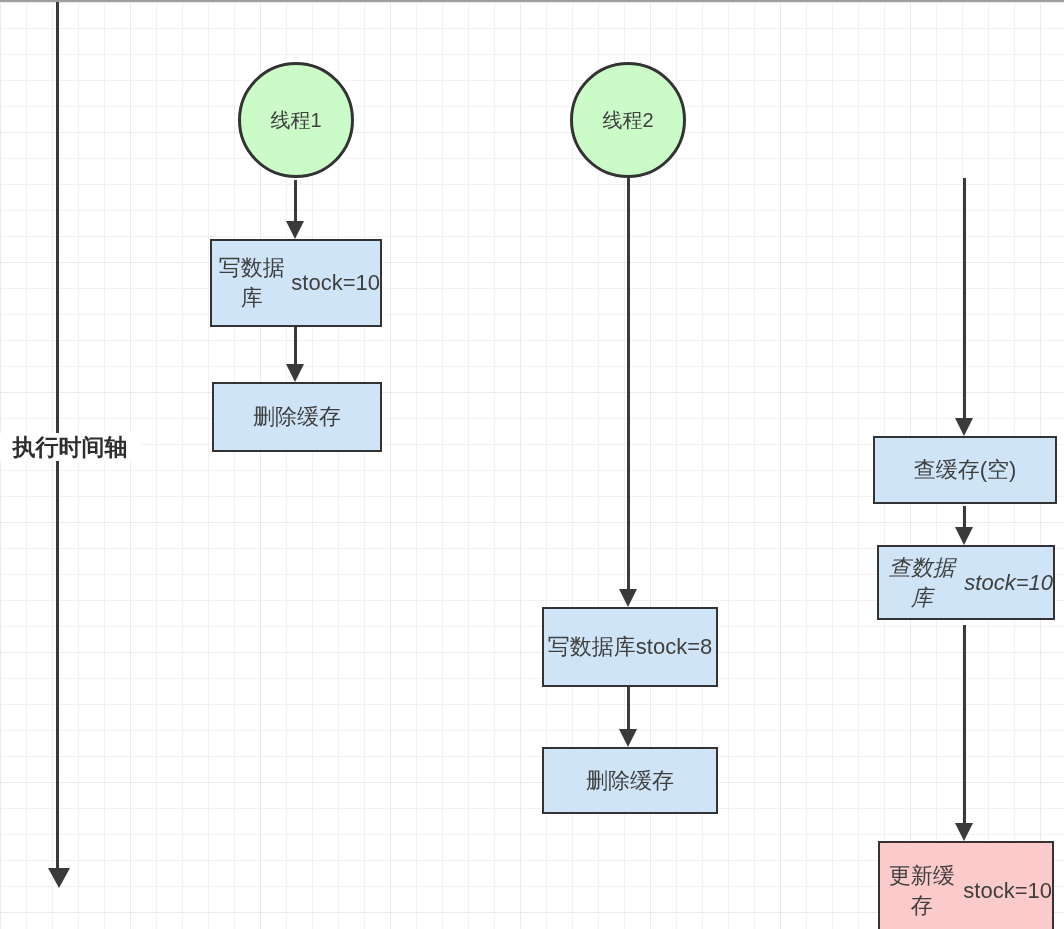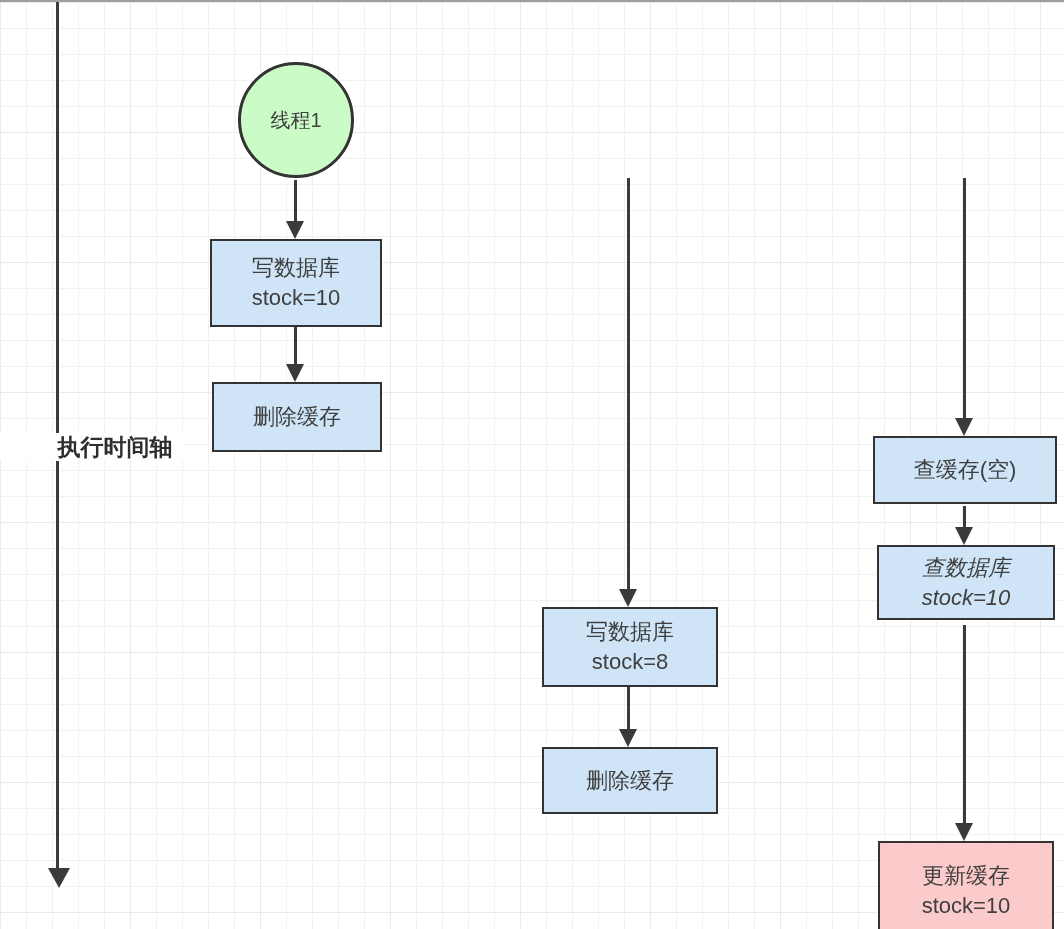--- a/index.html
+++ b/index.html
@@ -24,36 +24,35 @@
     border-left:9px solid transparent;border-right:9px solid transparent;
     border-top:18px solid #3a3a3a;}
   
   .timeline-line{left:56px;top:0;height:868px;}
   .timeline-head{left:48px;top:866px;border-left-width:11px;border-right-width:11px;border-top-width:20px;}
   .timeline-label{
     position:absolute;left:0;top:431px;width:140px;
     text-align:center;font-size:23px;font-weight:bold;color:#2e2e2e;
     background:#ffffff;line-height:28px;
     text-shadow:0 0 3px #fff,0 0 3px #fff;
-    padding-left:45px;
   }
   
   .circle{
     position:absolute;width:116px;height:116px;border-radius:50%;
     background:#cbfcc8;border:3px solid #333333;box-sizing:border-box;
     display:flex;align-items:center;justify-content:center;
     font-size:20px;color:#3f3f3f;
   }
   .c1{left:238px;top:60px;}
   .c2{left:570px;top:60px;}
   .c3{left:907px;top:60px;}
   
   .box{
     position:absolute;background:#cfe5f7;border:2px solid #333333;box-sizing:border-box;
-    display:flex;flex-direction:column;align-items:center;justify-content:center;
+    display:flex;flex-direction:row;align-items:center;justify-content:center;
     font-size:22px;line-height:30px;color:#3f3f3f;text-align:center;
   }
   .box.pink{background:#fbcaca;}
   .t1b1{left:210px;top:237px;width:172px;height:88px;}
   .t1b2{left:212px;top:380px;width:170px;height:70px;}
   .t2b1{left:542px;top:605px;width:176px;height:80px;}
   .t2b2{left:542px;top:745px;width:176px;height:67px;}
   .t3b1{left:873px;top:434px;width:184px;height:68px;}
   .t3b2{left:877px;top:543px;width:178px;height:75px;font-style:italic;}
   .t3b3{left:878px;top:839px;width:176px;height:100px;}
@@ -91,20 +90,23 @@
   <div class="box t1b1">
     <span>写数据库</span>
     <span>stock=10</span>
   </div>
   <div class="vline t1a2"></div>
   <div class="ahead h-t1a2"></div>
   <div class="box t1b2">
     <span>删除缓存</span>
   </div>
 
+  <div class="circle c2">
+    <span>线程2</span>
+  </div>
   <div class="vline t2a1"></div>
   <div class="ahead h-t2a1"></div>
   <div class="box t2b1">
     <span>写数据库</span>
     <span>stock=8</span>
   </div>
   <div class="vline t2a2"></div>
   <div class="ahead h-t2a2"></div>
   <div class="box t2b2">
     <span>删除缓存</span>

